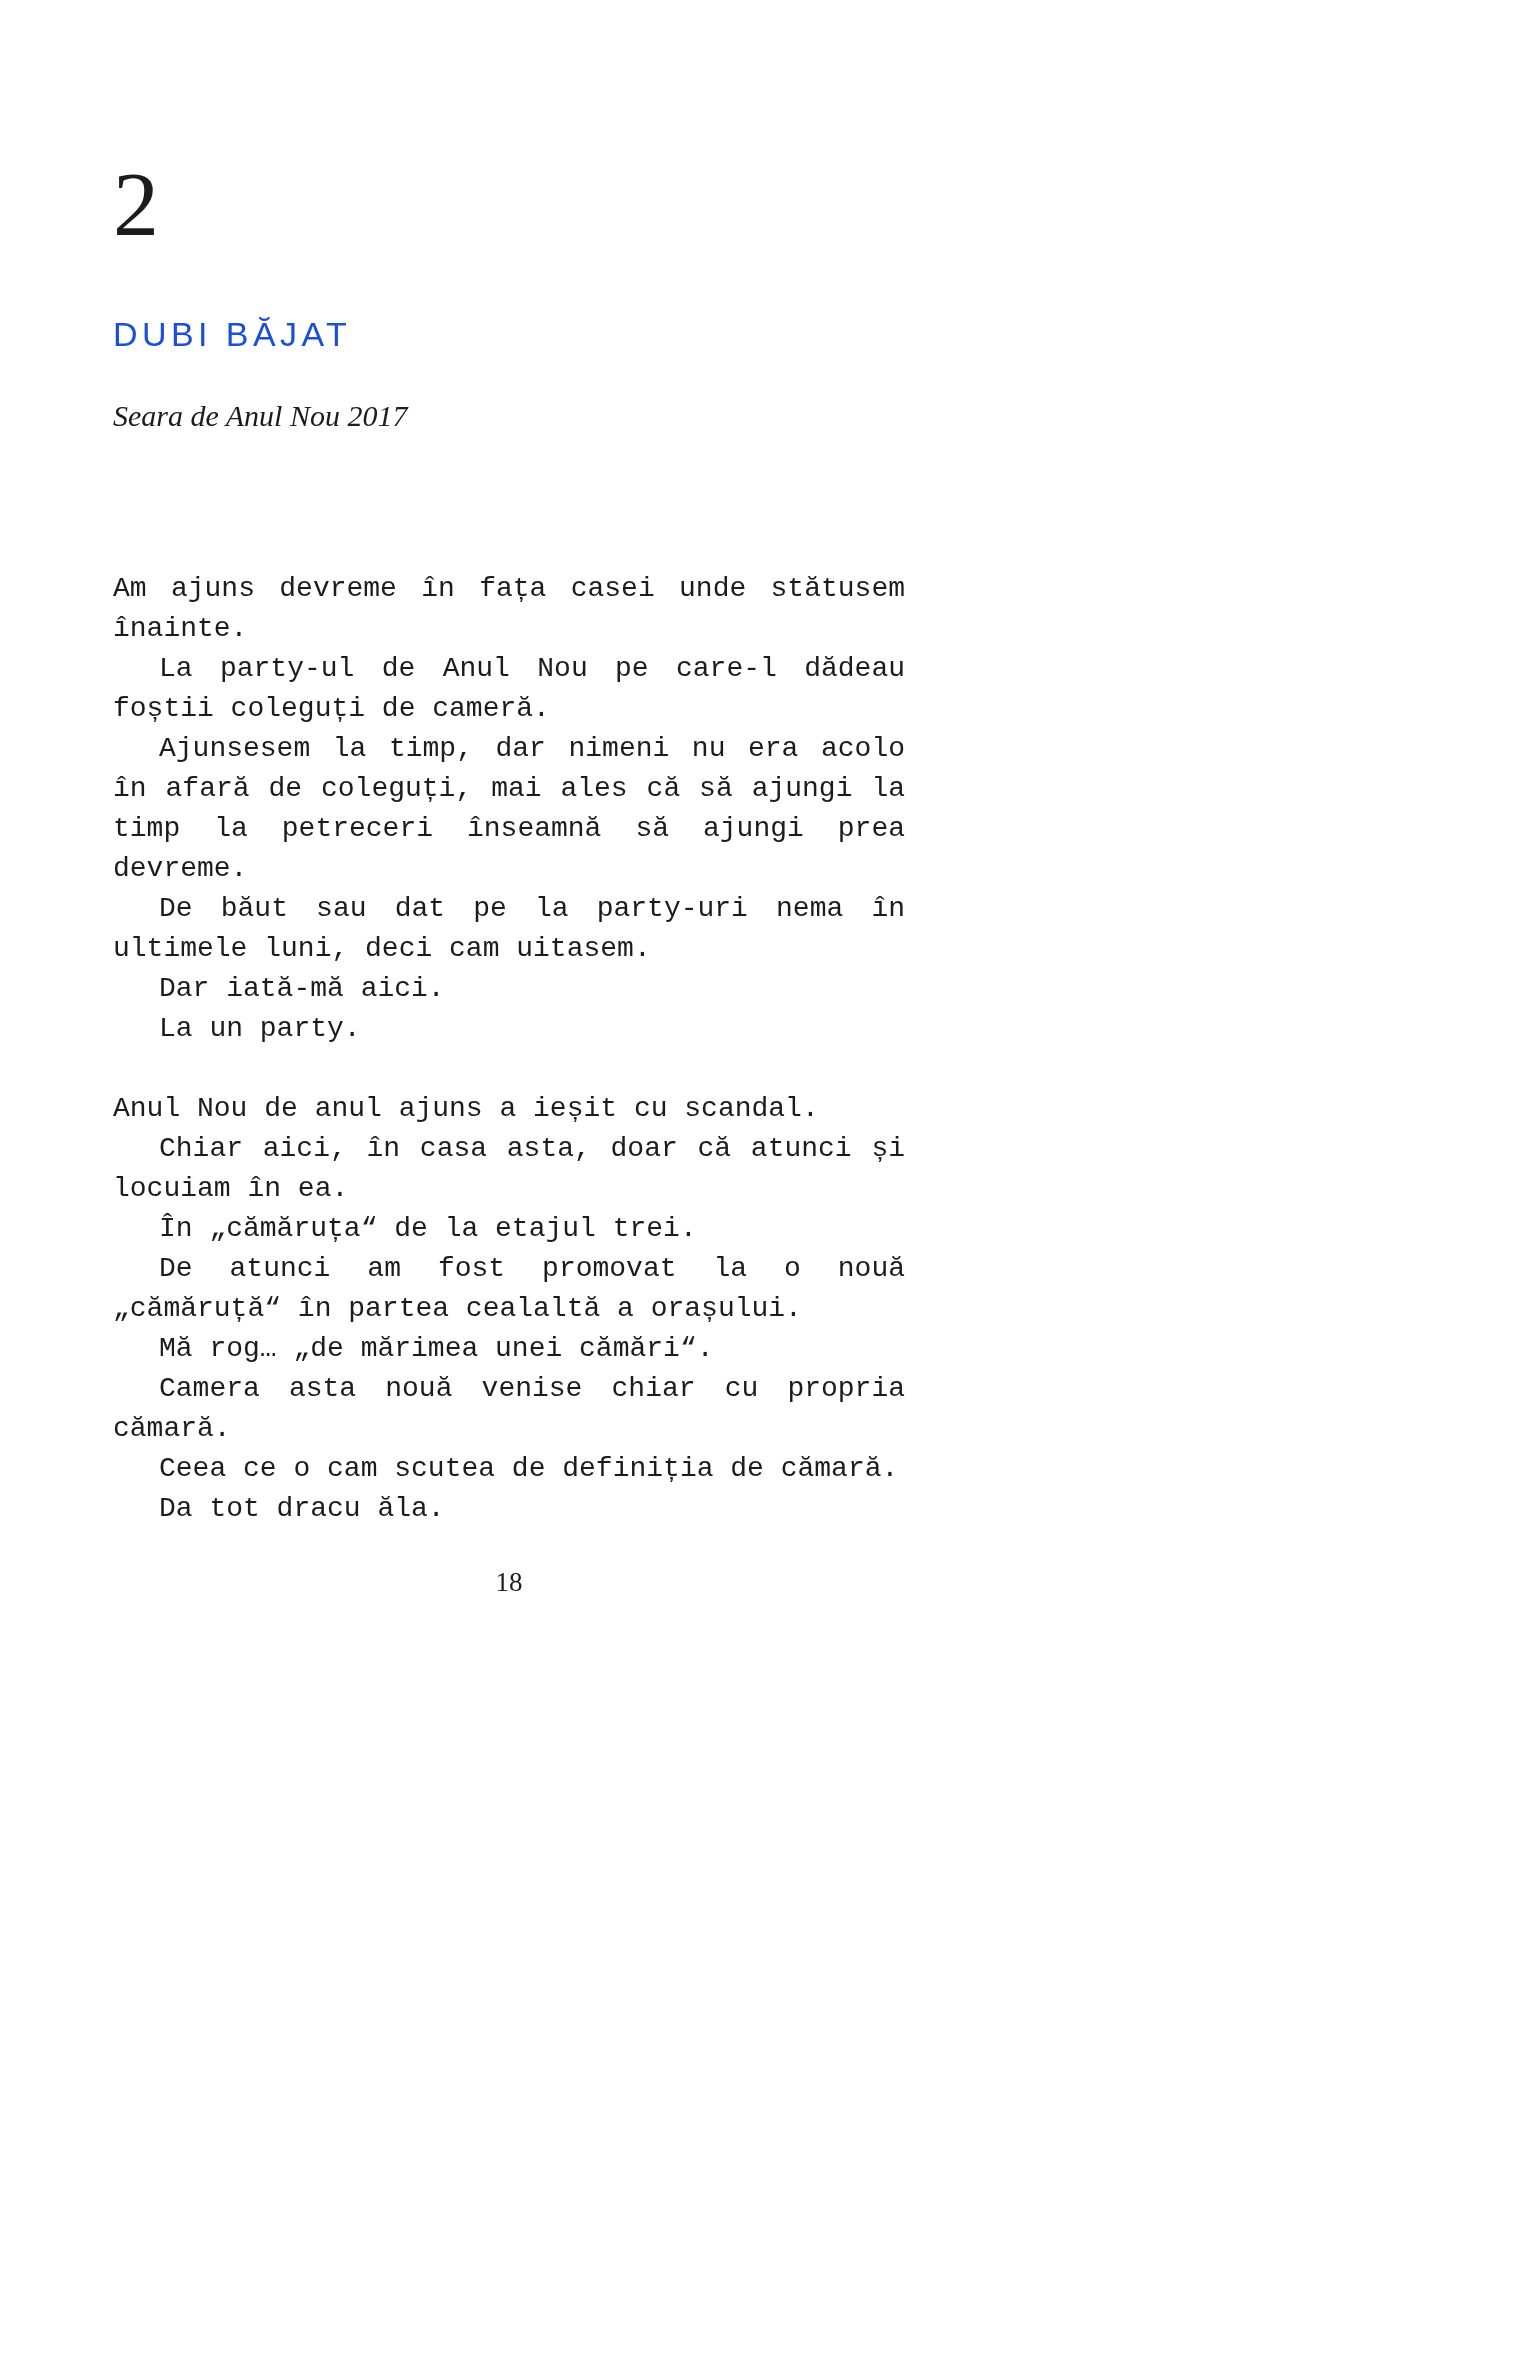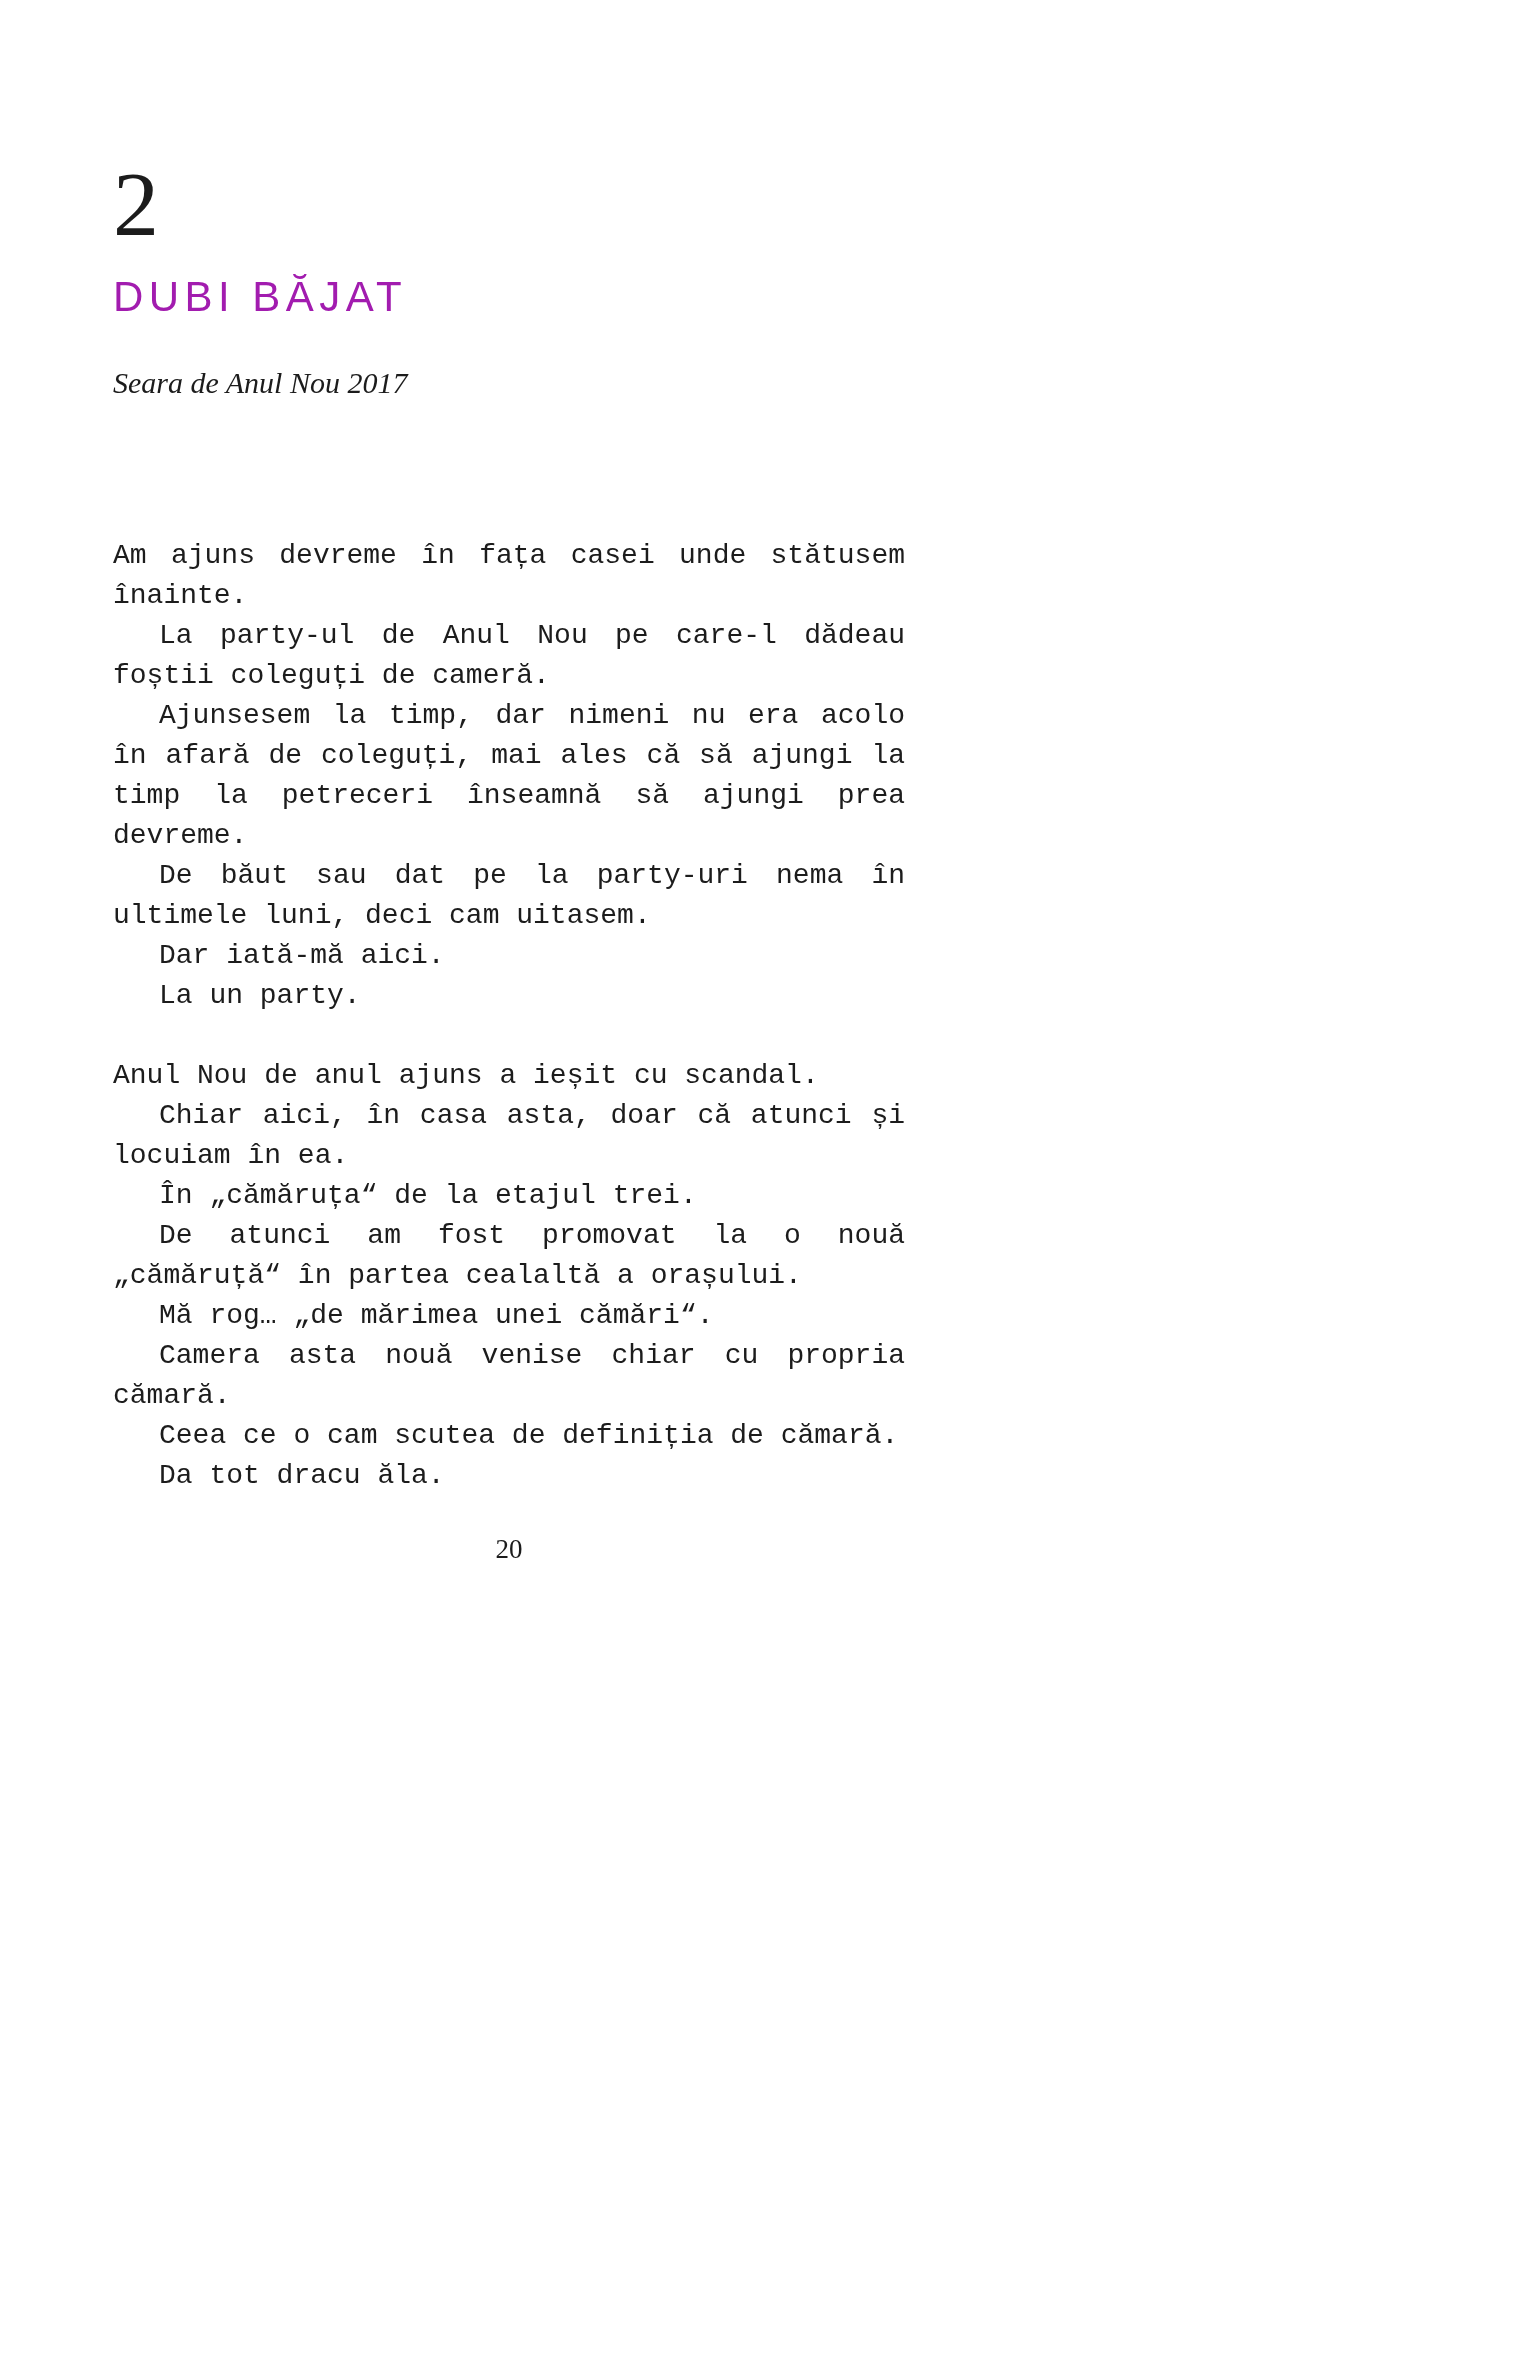--- a/index.html
+++ b/index.html
@@ -21,26 +21,26 @@
   }
   .chapter-number {
     margin-top: 158px;
     font-size: 92px;
     line-height: 1;
     font-weight: 400;
     color: #1c1c1c;
     font-family: "Liberation Serif", serif;
   }
   .chapter-title {
-    margin-top: 24px;
+    margin-top: 66px;
     font-family: "Liberation Sans", sans-serif;
-    font-size: 42px;
+    font-size: 34px;
     font-weight: 400;
     letter-spacing: 0.13em;
-    color: #a21caf;
+    color: #1d4ed8;
     line-height: 1.1;
   }
   .chapter-subtitle {
     margin-top: 46px;
     font-style: italic;
     font-size: 30px;
     color: #1c1c1c;
     line-height: 1.15;
   }
   .body-text {
@@ -83,15 +83,15 @@
           <p class="para first">Anul Nou de anul ajuns a ieșit cu scandal.</p>
           <p class="para">Chiar aici, în casa asta, doar că atunci și locuiam în ea.</p>
           <p class="para">În „cămăruța“ de la etajul trei.</p>
           <p class="para">De atunci am fost promovat la o nouă „cămăruță“ în partea cealaltă a orașului.</p>
           <p class="para">Mă rog… „de mărimea unei cămări“.</p>
           <p class="para">Camera asta nouă venise chiar cu propria cămară.</p>
           <p class="para">Ceea ce o cam scutea de definiția de cămară.</p>
           <p class="para">Da tot dracu ăla.</p>
         </div>
       </div>
-    <div class="page-number">20</div>
+    <div class="page-number">18</div>
   </div>
 </div>
 
 </body></html>

